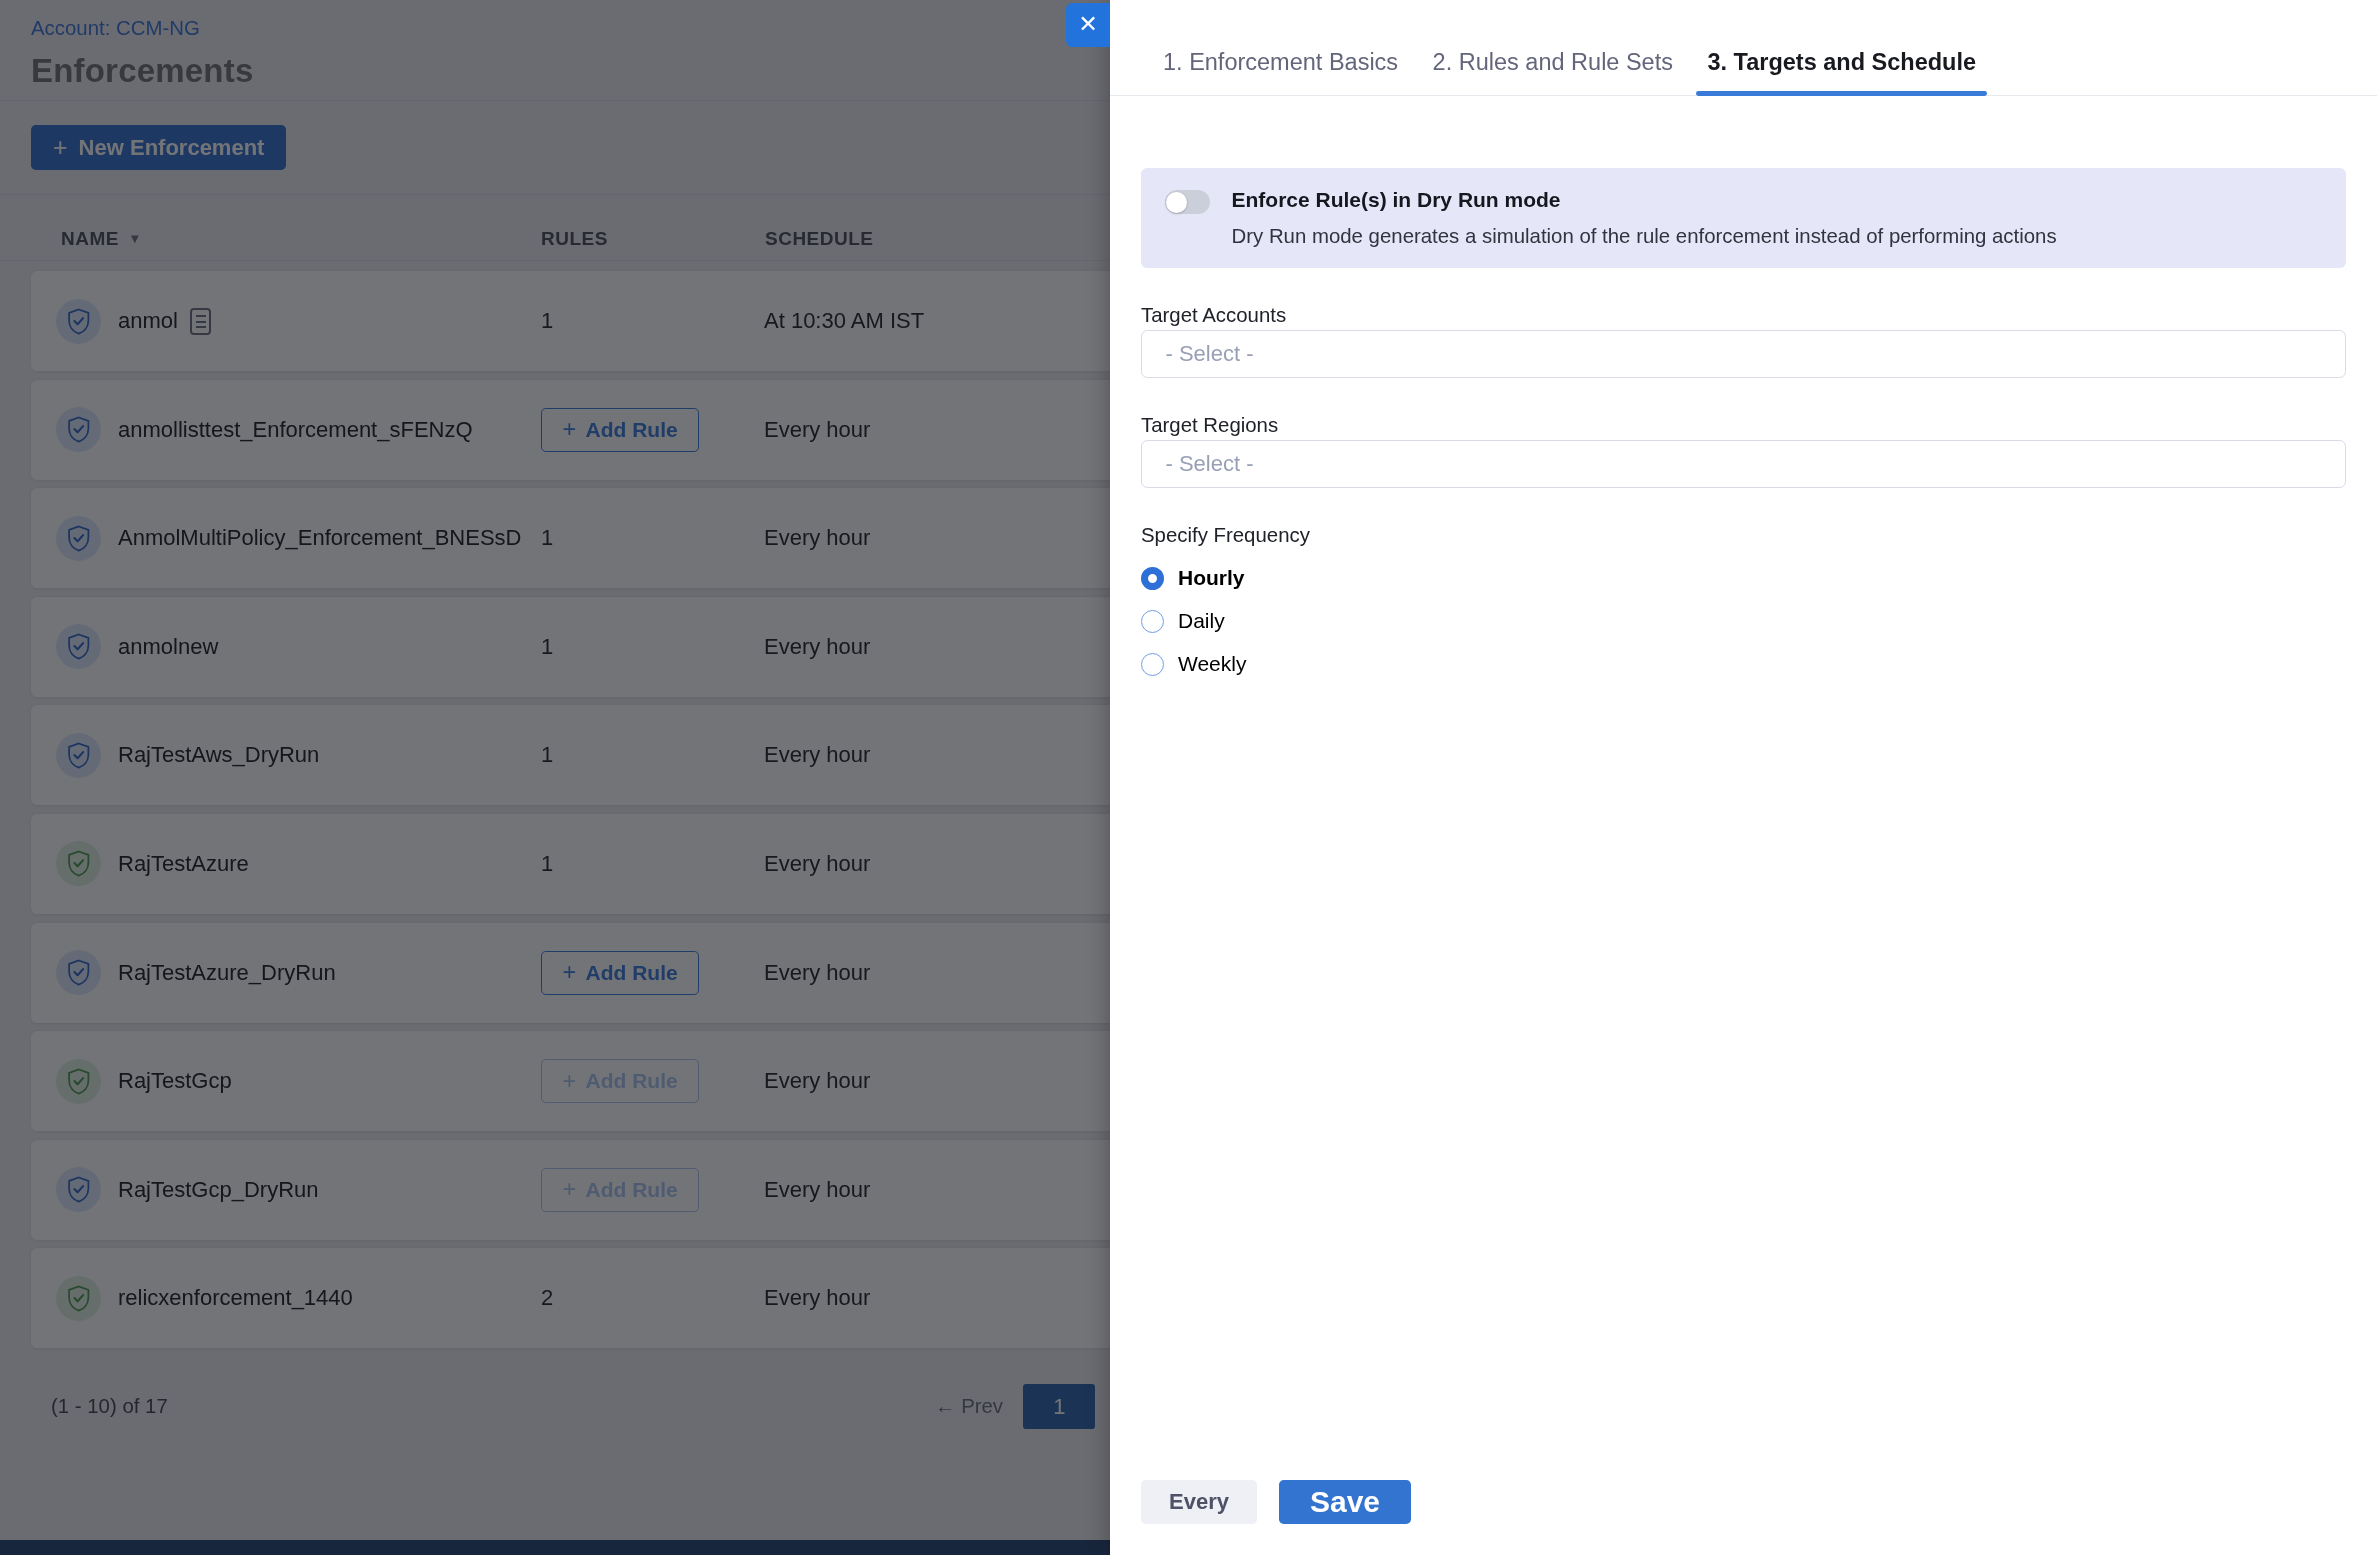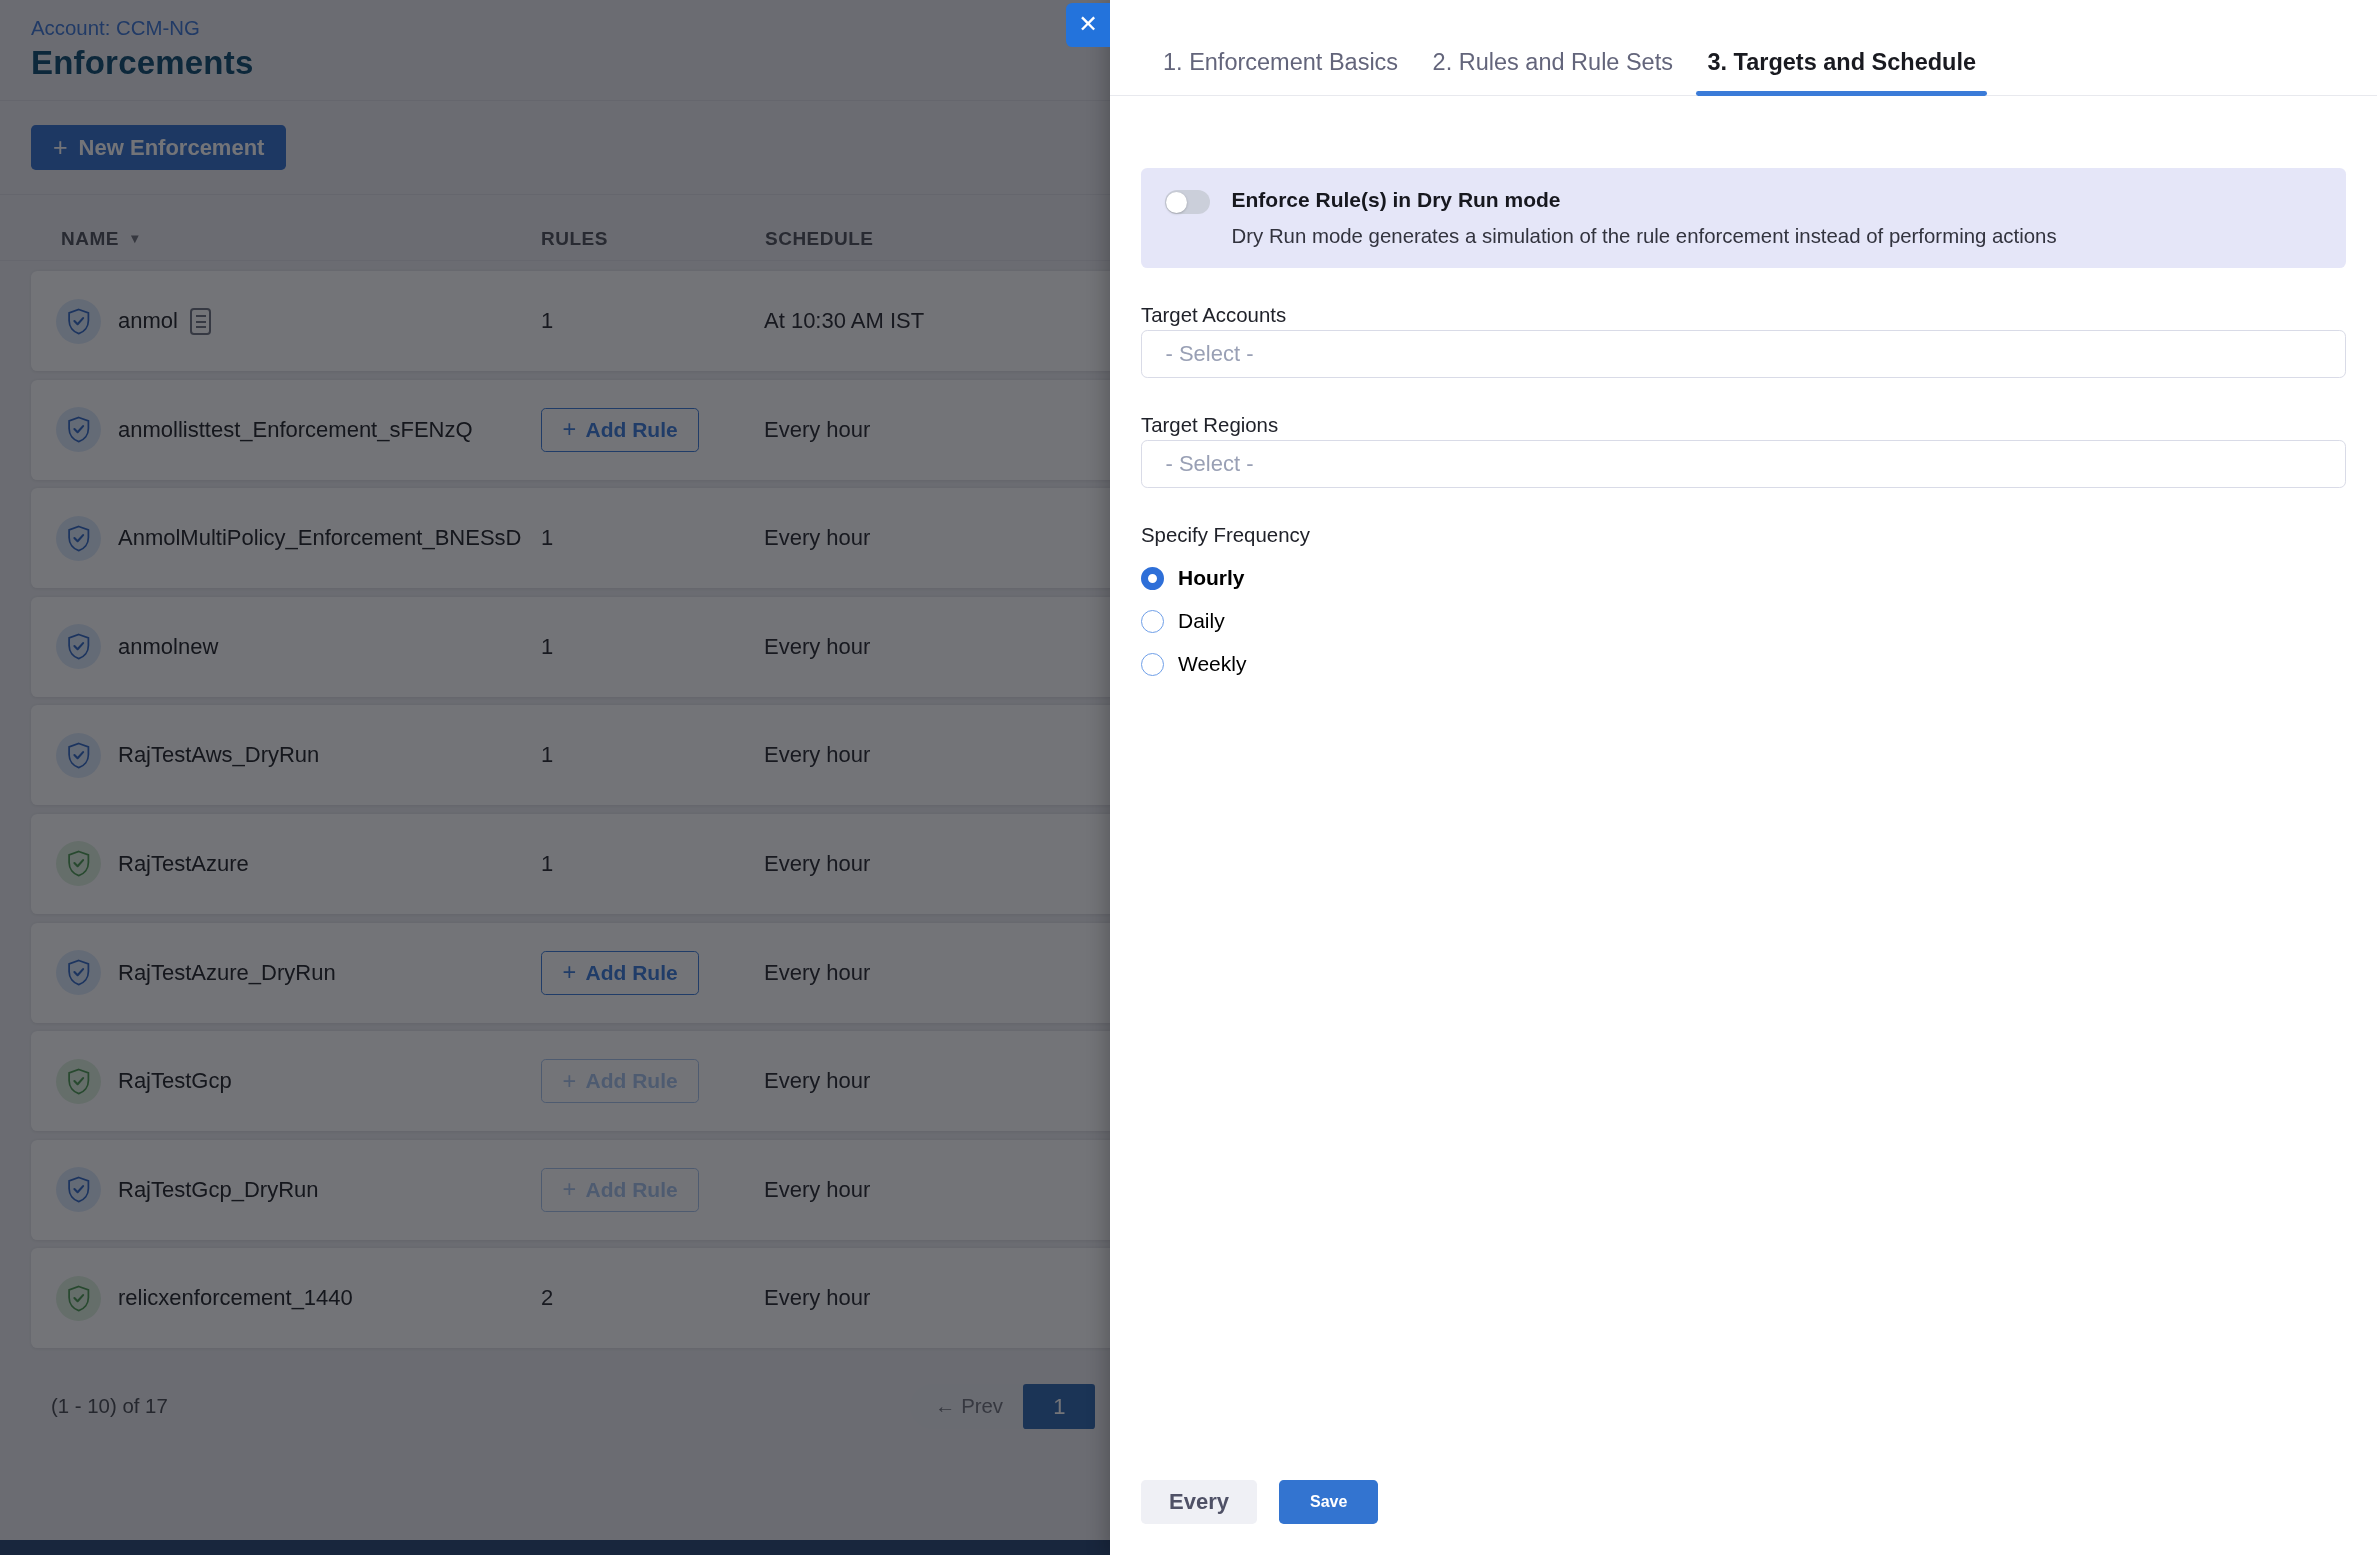--- a/index.html
+++ b/index.html
@@ -11,22 +11,22 @@
   }
 
   
   .page { position: absolute; inset: 0; }
 
   .breadcrumb {
     position: absolute; left: 31px; top: 17px;
     font-size: 20.4px; color: #3C76D4; cursor: pointer;
   }
   .page-title {
-    position: absolute; left: 31px; top: 44px;
-    font-size: 33px; font-weight: 600; color: #0c4a6e; letter-spacing: 0.2px;
+    position: absolute; left: 31px; top: 52px;
+    font-size: 33px; font-weight: 600; color: #737373; letter-spacing: 0.2px;
   }
   .divider { position: absolute; left: 0; width: 100%; height: 0.8px; background: #DDDEE4; }
   .divider-1 { top: 100px; }
   .divider-2 { top: 194px; }
 
   .btn-primary {
     position: absolute; left: 31px; top: 125px; height: 45px;
     background: #3470CE; color: #FFFFFF; border: none; border-radius: 4.7px;
     font-size: 22px; font-weight: 600; padding: 0 22px;
     display: inline-flex; align-items: center; gap: 11px; cursor: pointer;
@@ -157,21 +157,21 @@
   .radio-label.bold { font-weight: 700; }
 
   .drawer-footer { position: absolute; left: 31px; bottom: 32px; display: flex; gap: 22px; }
   .btn-back {
     height: 44px; padding: 0 28px; background: #EFF0F5; color: #4F5166;
     border: none; border-radius: 4.7px; font-size: 22px; font-weight: 600;
     font-family: inherit; cursor: pointer;
   }
   .btn-save {
     height: 44px; padding: 0 31px; background: #3374D0; color: #FFFFFF;
-    border: none; border-radius: 4.7px; font-size: 16px; font-weight: 600;
+    border: none; border-radius: 4.7px; font-size: 30px; font-weight: 600;
     font-family: inherit; cursor: pointer;
   }
 </style>
 </head>
 <body>
 
 <div class="page">
   <a class="breadcrumb">Account: CCM-NG</a>
   <h1 class="page-title">Enforcements</h1>
   <div class="divider divider-1"></div>

